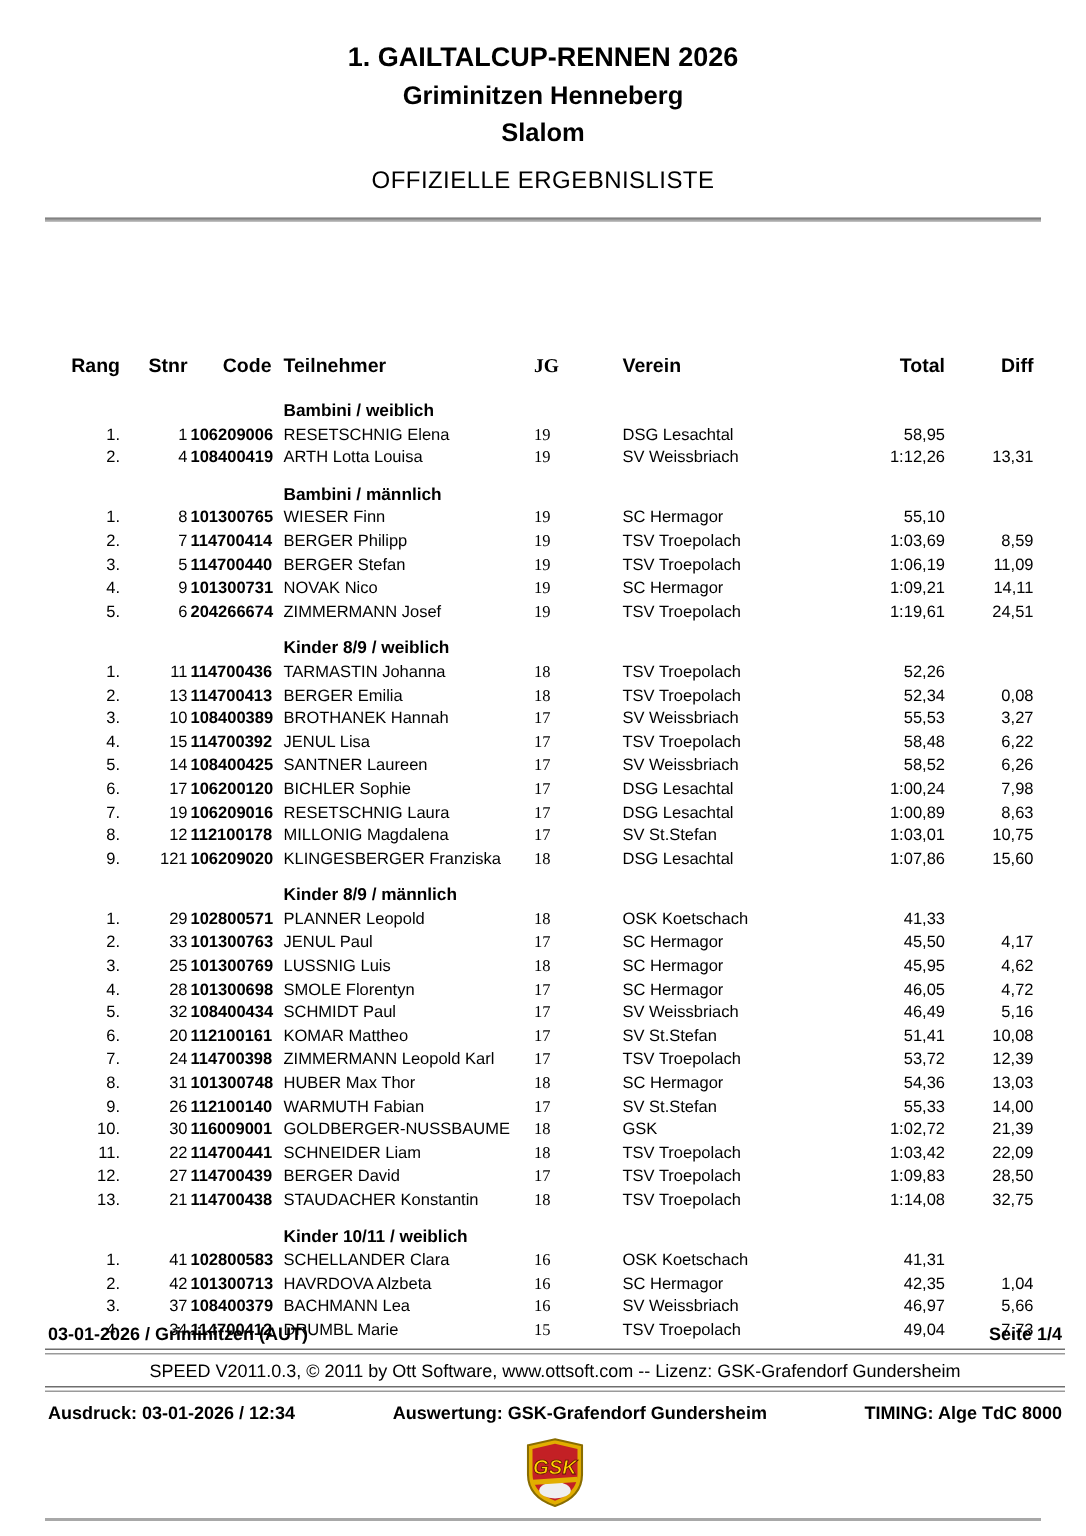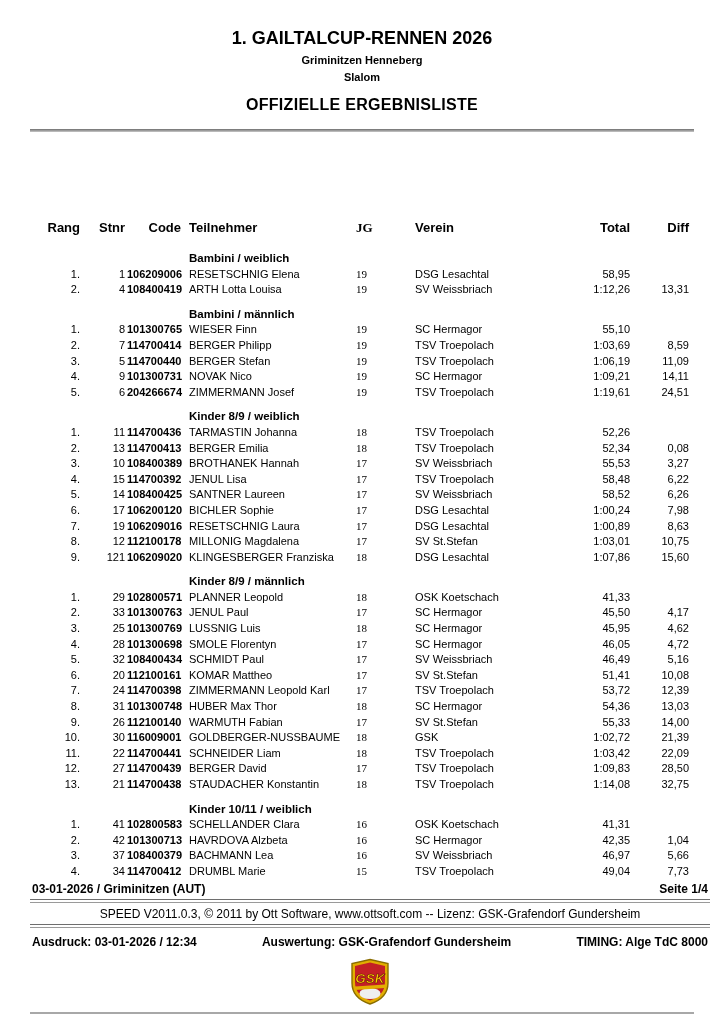--- a/index.html
+++ b/index.html
@@ -7,22 +7,22 @@
   .page {
     position:relative;
     width:724px; height:1024px;
     background:#ffffff;
     font-family:"Liberation Sans", sans-serif;
     color:#000;
     overflow:hidden;
   }
   .doc-header { text-align:center; padding-top:28px; }
   .title    { font-size:18px; font-weight:bold; }
-  .sub      { font-size:11px; font-weight:bold; margin-top:5px; }
-  .list-title { font-size:16px; font-weight:bold; margin-top:13px; letter-spacing:.3px; }
+  .sub      { font-size:17px; font-weight:bold; margin-top:5px; }
+  .list-title { font-size:16px; font-weight:normal; margin-top:13px; letter-spacing:.3px; }
   .rule {
     height:3px; margin:15px 30px 0 30px;
     background:linear-gradient(to bottom,#6e6e6e,#c8c8c8);
   }
   table.results {
     margin:88px 0 0 40px;
     width:651px;
     border-collapse:collapse;
     table-layout:fixed;
     font-size:11px;

